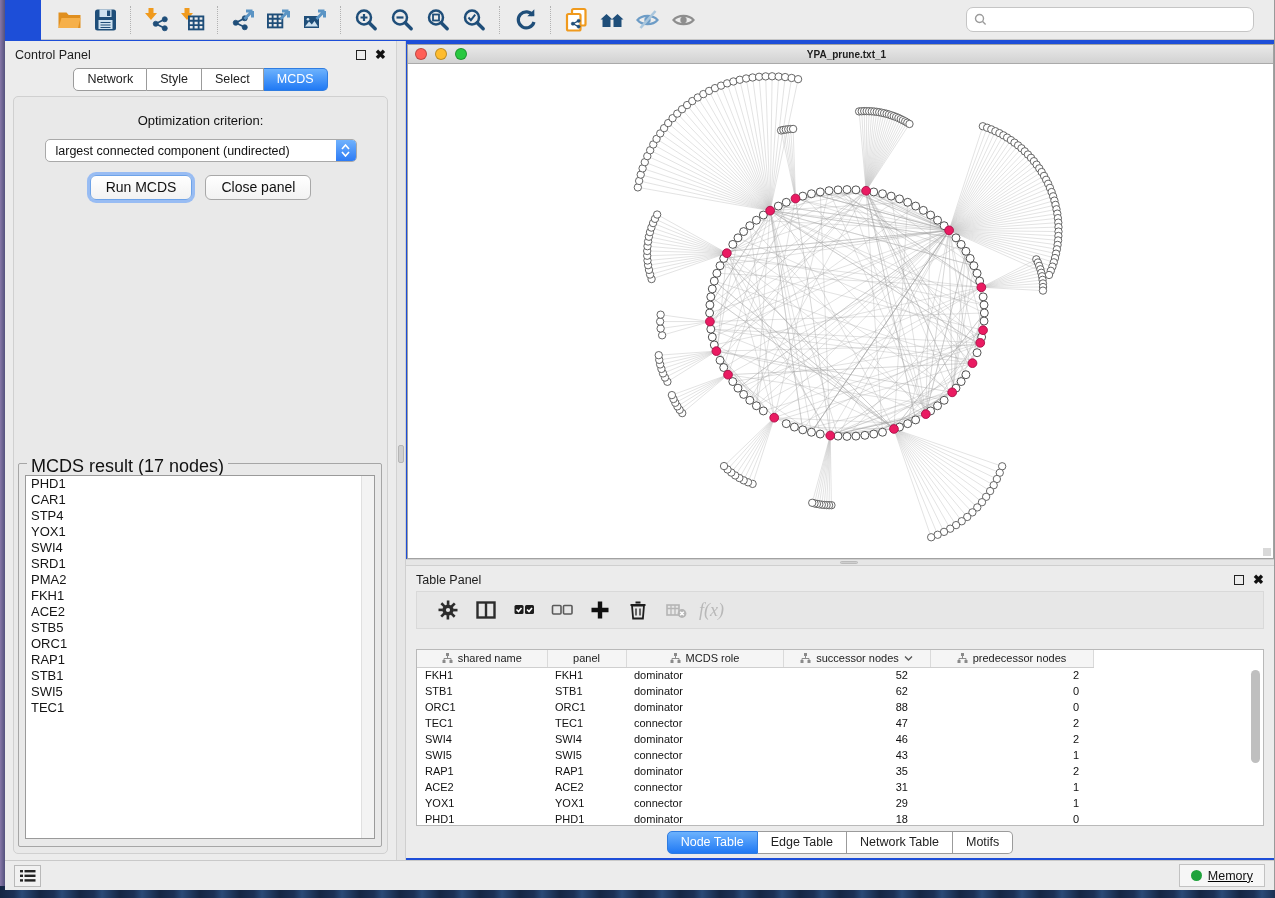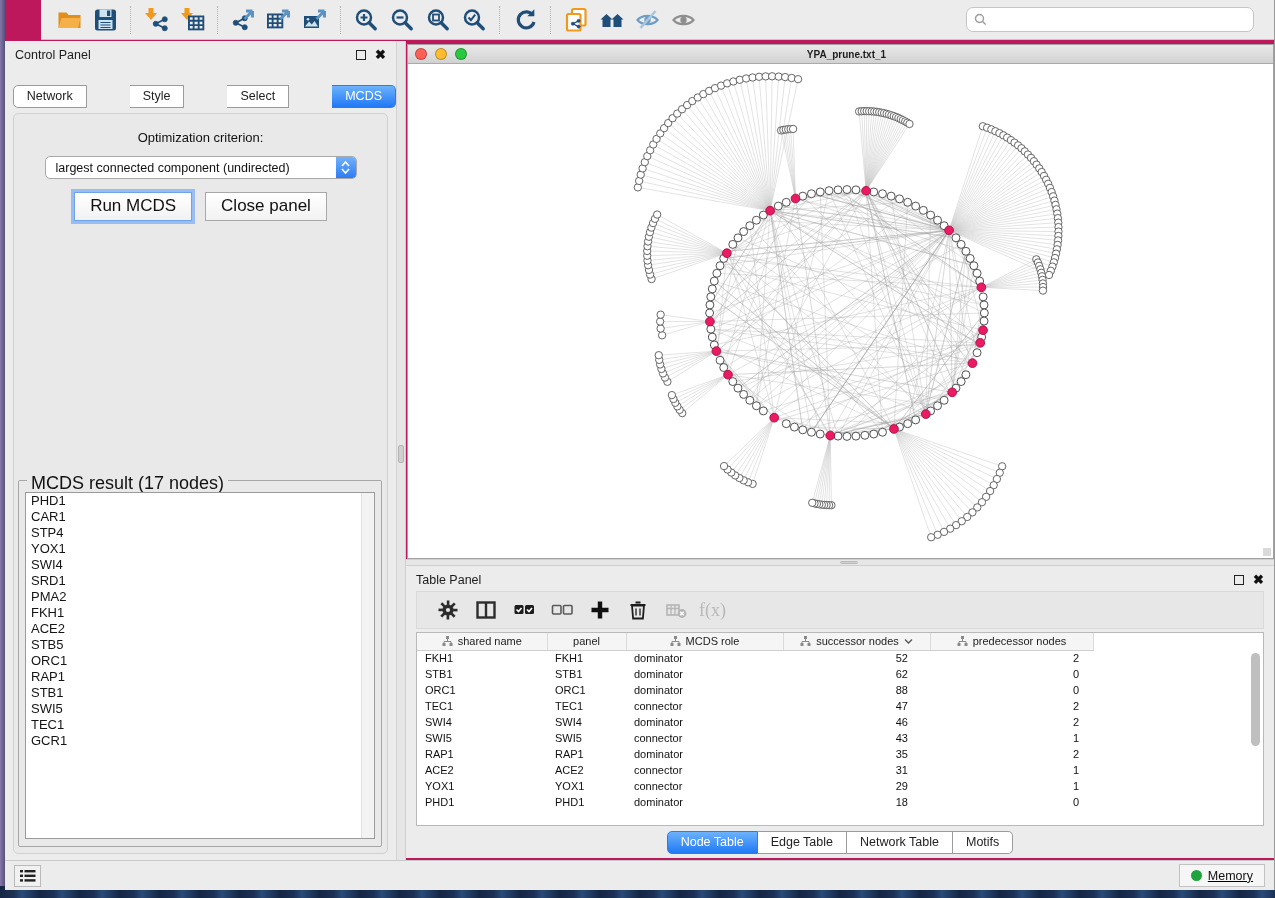--- a/index.html
+++ b/index.html
@@ -2,51 +2,51 @@
 <html><head>
 <meta charset="utf-8">
 <style>
   * { margin:0; padding:0; box-sizing:border-box; }
   html,body { width:1275px; height:898px; overflow:hidden;
     font-family:"Liberation Sans", sans-serif; }
   body { background:linear-gradient(90deg,#8677a8 0,#4a4a74 6px,#1b2b45 40px,#16263f 100%); }
   .desktop-floor { position:absolute; left:0; right:0; bottom:0; height:12px;
     background:repeating-linear-gradient(90deg,#152档64 0,#1c3055 14px,#25406b 22px,#152644 40px);
     background:repeating-linear-gradient(90deg,#152644 0,#1c3055 14px,#2a4a77 22px,#152644 40px); }
-  .app { position:absolute; left:5px; top:0; width:1270px; height:890px; background:#be185d; border-right:1px solid #9a9a9a;padding-left:36px; }
+  .app { position:absolute; left:5px; top:0; width:1270px; height:890px; background:#1d4ed8; border-right:1px solid #9a9a9a;padding-left:36px; }
 
   
   .toolbar { height:40px; border-bottom:1px solid #c6c6c6; background:#ececec; display:flex; align-items:center; padding:0 10px; }
   .tb-btn { width:36px; height:32px; display:flex; align-items:center; justify-content:center; border-radius:4px; }
   .tb-sep { width:0; height:28px; border-left:1px dotted #b2b2b2; margin:0 7px; }
   .search-box { margin-left:auto; margin-right:10px; width:288px; height:25px; background:#fff; border:1px solid #c5c5c5; border-radius:7px; display:flex; align-items:center; padding:0 7px; gap:5px; }
   .search-box input { border:none; outline:none; flex:1; font-size:12px; background:transparent; }
 
   
   .main { position:absolute; top:41px; left:0; right:0; bottom:30px; display:flex; }
 
   
   .control-panel { width:391px; display:flex; flex-direction:column; background:#ececec; }
   .panel-titlebar { height:24px; display:flex; align-items:center; padding:4px 10px 0; font-size:12.5px; color:#1c1c1c; }
   .panel-titlebar .win-icons { margin-left:auto; display:flex; gap:9px; align-items:center; }
   .float-box { width:10px; height:10px; border:1.6px solid #222; display:inline-block; }
   .close-x { font-size:13px; font-weight:bold; color:#111; line-height:10px; }
-  .cp-tabs { display:flex; justify-content:flex-end; margin-top:20px;gap:43px; }
+  .cp-tabs { display:flex; justify-content:center; margin-top:3px; }
   .seg-tab { font-size:12.5px; color:#222; background:#fff; border:1px solid #9b9b9b; border-left:none; padding:3px 13px 4px; }
   .seg-tab:first-child { border-left:1px solid #9b9b9b; border-radius:5px 0 0 5px; }
   .seg-tab:last-child { border-radius:0 5px 5px 0; }
   .seg-tab.active { background:linear-gradient(#6cb2fd,#2079f4); color:#fff; border-color:#2f7ce0; }
   .cp-body { flex:1; margin:5px 8px 6px; background:#e9e9e9; border:1px solid #d0d0d0; border-radius:5px; position:relative; }
   .opt-label { text-align:center; margin-top:16px; font-size:13px; color:#111; }
   .dropdown { width:312px; height:23px; margin:11px auto 0; background:#fff; border:1px solid #a9a9a9; border-radius:5px; display:flex; align-items:center; overflow:hidden; }
   .dropdown .dd-label { flex:1; font-size:12.5px; padding:0 4px 0 10px; color:#111; white-space:nowrap; }
   .dropdown .dd-stepper { width:20px; align-self:stretch; background:linear-gradient(#70b2fd,#2d7bf5); display:flex; flex-direction:column; align-items:center; justify-content:center; gap:1px; }
   .dd-stepper svg { display:block; }
   .cp-buttons { display:flex; justify-content:center; gap:13px; margin-top:13px; }
-  .mac-btn { font-size:17px; color:#111; background:linear-gradient(#ffffff,#f2f2f2); border:1px solid #a8a8a8; border-radius:0; padding:3px 15px 4px; }
+  .mac-btn { font-size:14px; color:#111; background:linear-gradient(#ffffff,#f2f2f2); border:1px solid #a8a8a8; border-radius:6px; padding:3px 15px 4px; }
   .mac-btn.focused { box-shadow:0 0 0 3px rgba(86,152,252,.55); border-color:#6ea3e8; }
   .result-group { position:absolute; left:4px; right:5px; top:366px; bottom:6px; border:1px solid #a6a6a6; border-radius:2px; }
   .result-legend { position:absolute; top:-8px; left:8px; background:#e9e9e9; padding:0 4px; font-size:18px; color:#111; }
   .result-list { position:absolute; left:6px; right:6px; top:11px; bottom:7px; background:#fff; border:1px solid #9a9a9a; overflow:hidden; }
   .result-list .scroll-track { position:absolute; top:0; bottom:0; right:0; width:13px; background:#f3f3f3; border-left:1px solid #e0e0e0; }
   .result-item { font-size:13px; line-height:16px; padding-left:5px; color:#141414; }
 
   .splitter-v { width:10px; background:#e6e6e6; border-left:1px solid #d2d2d2; border-right:1px solid #cfcfcf; position:relative; }
   .splitter-v .grip { position:absolute; top:404px; left:1px; width:6px; height:18px; background:#cfcfcf; border:1px solid #b5b5b5; border-radius:2px; }
 
@@ -61,22 +61,22 @@
   .net-canvas svg { position:absolute; inset:0; width:100%; height:100%; }
   .canvas-grip { position:absolute; right:2px; bottom:2px; width:8px; height:8px; background:#d9d9d9; }
 
   .splitter-h { height:7px; background:#e6e6e6; border-top:1px solid #d0d0d0; border-bottom:1px solid #cfcfcf; position:relative; flex:none; }
   .splitter-h .grip { position:absolute; left:50%; top:1px; width:18px; height:3px; background:#cfcfcf; border:1px solid #bbb; border-radius:2px; }
 
   
   .table-panel { height:292px; display:flex; flex-direction:column; background:#ececec; flex:none; margin-bottom:2px; }
   .tp-toolbar { margin:1px 10px 0; height:38px; background:#e7e7e7; border:1px solid #d9d9d9; display:flex; align-items:center; padding:0 12px; gap:0; flex:none; }
   .tp-btn { width:38px; height:30px; display:flex; align-items:center; justify-content:center; }
-  .fx-label { font-family:"Liberation Serif", serif; font-size:18px; color:#b8b8b8; padding-left:4px; }
-  .tp-tablewrap { flex:1; margin:3px 10px 0; background:#fff; border:1px solid #b9b9b9; position:relative; overflow:hidden; min-height:0; }
+  .fx-label { font-family:"Liberation Serif", serif; font-style:italic; font-size:18px; color:#b8b8b8; padding-left:4px; }
+  .tp-tablewrap { flex:1; margin:20px 10px 0; background:#fff; border:1px solid #b9b9b9; position:relative; overflow:hidden; min-height:0; }
   .grid-table { border-collapse:collapse; table-layout:fixed; }
   .grid-table th { height:17px; background:#f5f5f5; border-bottom:1px solid #cfcfcf; border-right:1px solid #dadada; font-size:11px; font-weight:400; color:#222; text-align:center; position:relative; padding:0 4px; white-space:nowrap; overflow:hidden; }
   .grid-table th .th-inner { display:flex; align-items:center; justify-content:center; gap:5px; }
   .grid-table td { height:16px; font-size:11px; color:#111; padding:0 8px; white-space:nowrap; overflow:hidden; }
   .grid-table td.num { text-align:right; padding-right:22px; }
   .grid-table td.num2 { text-align:right; padding-right:14px; }
   .table-vscroll { position:absolute; top:19px; right:2px; bottom:3px; width:11px; }
   .table-vscroll .thumb { width:9px; height:93px; margin:1px; background:#bfbfbf; border-radius:5px; }
   .tp-tabs { height:25px; margin:4px 0 3px; display:flex; justify-content:center; align-items:center; flex:none; }
 
@@ -283,21 +283,20 @@
               <div class="result-item">SRD1</div>
               <div class="result-item">PMA2</div>
               <div class="result-item">FKH1</div>
               <div class="result-item">ACE2</div>
               <div class="result-item">STB5</div>
               <div class="result-item">ORC1</div>
               <div class="result-item">RAP1</div>
               <div class="result-item">STB1</div>
               <div class="result-item">SWI5</div>
               <div class="result-item">TEC1</div>
-              <div class="result-item">GCR1</div>
             </div>
         </div>
       </div>
     </div>
 
     <div class="splitter-v">
         <div class="grip"></div>
       </div>
 
     <div class="right-col">

